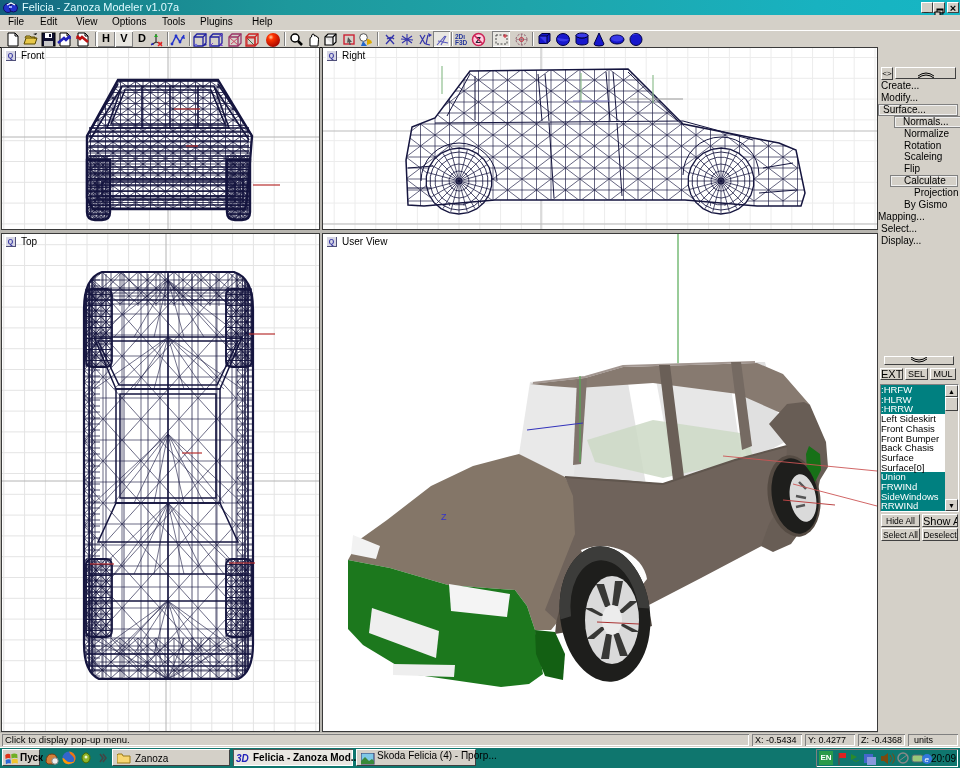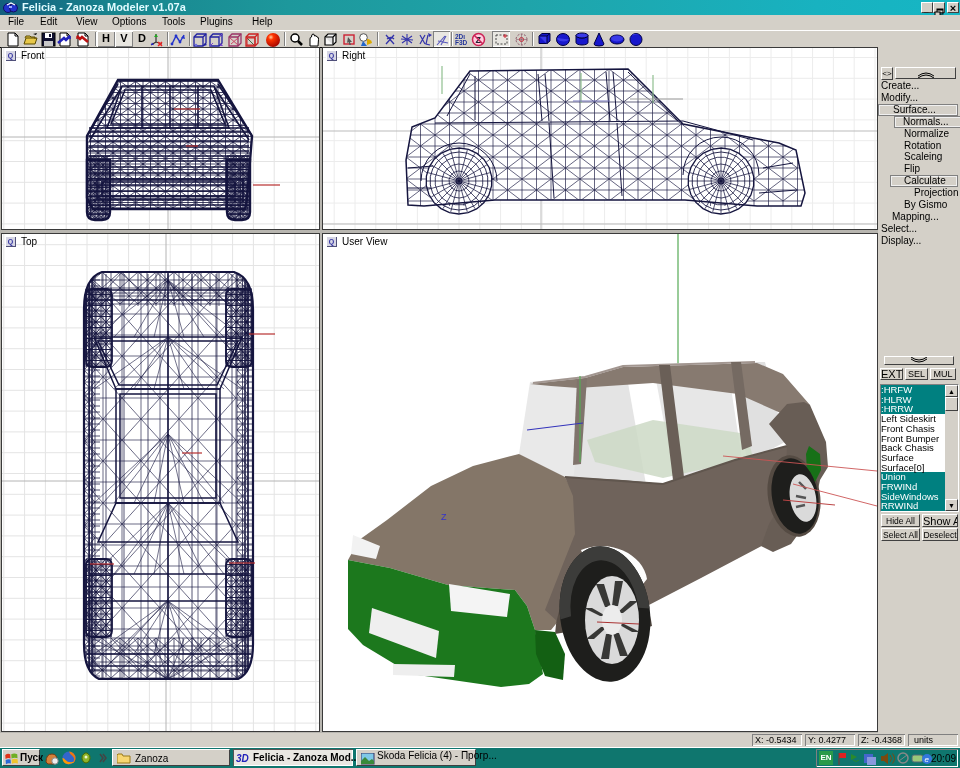--- a/index.html
+++ b/index.html
@@ -12,21 +12,21 @@
 .vpbtn{width:11px;height:11px;background:#d6d6e4;box-shadow:inset 1px 1px 0 #fff,inset -1px -1px 0 #50507a;margin-right:5px;font-size:7px;color:#3030a0;text-align:center;line-height:11px;font-weight:bold}
 </style></head><body>
 
 <div class="abs" style="left:0;top:0;width:960px;height:15px;background:linear-gradient(90deg,#135f7d 0%,#18858e 12%,#1d989c 30%,#1fa4aa 55%,#18b2c0 85%,#16b6c4 100%)">
   <svg class="abs" style="left:3px;top:0px" width="15" height="15" viewBox="0 0 15 15">
     <circle cx="5" cy="8" r="4.5" fill="#2233cc" stroke="#101060"></circle>
     <circle cx="10.5" cy="8" r="4" fill="#2233cc" stroke="#101060"></circle>
     <path d="M4 5 l4 -2 l4 2" stroke="#fff" fill="none" stroke-width="1.2"></path>
     <rect x="6" y="6" width="3" height="2" fill="#99aaff"></rect>
   </svg>
-  <span class="abs" style="left:22px;top:1px;font-size:11px;font-weight:bold;color:#e0fbff">Felicia - Zanoza Modeler v1.07a</span>
+  <span class="abs" style="left:22px;top:1px;font-size:11px;font-weight:normal;color:#e0fbff">Felicia - Zanoza Modeler v1.07a</span>
 
   <div class="abs bevel" style="left:921px;top:2px;width:12px;height:11px;font-size:8px;text-align:left;padding-left:2px;line-height:13px;font-weight:bold">_</div>
   <div class="abs bevel" style="left:933px;top:2px;width:12px;height:11px"><svg width="10" height="9">
         <rect x="3" y="1" width="6" height="5" fill="none" stroke="#000"></rect>
         <rect x="3" y="1" width="6" height="1.5" fill="#000"></rect>
         <rect x="1" y="4" width="5" height="4" fill="#d4d0c8" stroke="#000"></rect>
       </svg></div>
   <div class="abs bevel" style="left:947px;top:2px;width:12px;height:11px;font-size:11px;text-align:center;line-height:10px;font-weight:bold">×</div>
 </div>
 
@@ -3004,30 +3004,30 @@
   <div class="abs bevel" style="left:3px;top:20px;width:12px;height:13px;font-size:8px;text-align:center;line-height:12px">&lt;&gt;</div>
   <div class="abs bevel" style="left:17px;top:20px;width:61px;height:12px">
       <svg width="20" height="9" style="display:block;margin:1px auto 0">
         <path d="M2 7 Q10 1 18 7" fill="none" stroke="#000"></path>
         <path d="M2 9 Q10 3 18 9" fill="none" stroke="#000"></path>
       </svg>
     </div>
   <div id="tree" style="position:absolute;left:0;top:33px;width:82px;font-size:10px;color:#000;line-height:11.9px">
     <div style="padding-left:3px">Create...</div>
     <div style="padding-left:3px">Modify...</div>
-    <div style="padding-left:15px;box-shadow:inset 0 0 0 1px #808080,inset 0 0 0 2px #f0f0f0;width:80px">Surface...</div>
+    <div style="padding-left:5px;box-shadow:inset 0 0 0 1px #808080,inset 0 0 0 2px #f0f0f0;width:80px">Surface...</div>
     <div style="padding-left:9px;box-shadow:inset 0 0 0 1px #808080,inset 0 0 0 2px #f0f0f0;margin-left:16px;width:74px">Normals...</div>
     <div style="padding-left:26px">Normalize</div>
     <div style="padding-left:26px">Rotation</div>
     <div style="padding-left:26px">Scaleing</div>
     <div style="padding-left:26px">Flip</div>
     <div style="padding-left:14px;box-shadow:inset 0 0 0 1px #808080,inset 0 0 0 2px #f0f0f0;margin-left:12px;width:68px">Calculate</div>
     <div style="padding-left:36px">Projection</div>
     <div style="padding-left:26px">By Gismo</div>
-    <div style="padding-left:14px">Mapping...</div>
+    <div style="">Mapping...</div>
     <div style="padding-left:3px">Select...</div>
     <div style="padding-left:3px">Display...</div>
   </div>
   <div class="abs bevel" style="left:6px;top:309px;width:70px;height:9px">
       <svg width="20" height="7" style="display:block;margin:0 auto">
         <path d="M2 2 Q10 8 18 2" fill="none" stroke="#000"></path>
         <path d="M2 0 Q10 6 18 0" fill="none" stroke="#000"></path>
       </svg>
     </div>
   <div class="abs bevel" style="left:2px;top:321px;width:23px;height:12px;font-size:11px;text-align:center;line-height:11px">EXT</div>
@@ -3053,20 +3053,21 @@
       <div class="abs bevel" style="bottom:0;width:13px;height:12px;text-align:center;font-size:7px;line-height:11px">▼</div>
     </div>
   </div>
   <div class="abs bevel" style="left:3px;top:467px;width:39px;height:13px;font-size:8.5px;text-align:center;line-height:12px;white-space:nowrap;overflow:hidden">Hide All</div>
   <div class="abs bevel" style="left:44px;top:467px;width:36px;height:13px;font-size:11px;text-align:center;line-height:12px;white-space:nowrap;overflow:hidden">Show All</div>
   <div class="abs bevel" style="left:3px;top:481px;width:39px;height:13px;font-size:8.5px;text-align:center;line-height:12px;white-space:nowrap;overflow:hidden">Select All</div>
   <div class="abs bevel" style="left:44px;top:481px;width:36px;height:13px;font-size:8.5px;text-align:center;line-height:12px;white-space:nowrap;overflow:hidden">Deselect</div>
 </div>
 
 <div class="abs" style="left:0;top:733px;width:960px;height:14px;background:#d4d0c8;font-size:10px">
+  <div class="abs sunken" style="left:2px;top:1px;width:747px;height:12px;padding-left:3px;line-height:12px;font-size:9.5px">Click to display pop-up menu.</div>
   <div class="abs sunken" style="left:752px;top:1px;width:50px;height:12px;padding-left:3px;line-height:12px;font-size:9px;white-space:nowrap">X: -0.5434</div>
   <div class="abs sunken" style="left:805px;top:1px;width:50px;height:12px;padding-left:3px;line-height:12px;font-size:9px;white-space:nowrap">Y: 0.4277</div>
   <div class="abs sunken" style="left:858px;top:1px;width:47px;height:12px;padding-left:3px;line-height:12px;font-size:9px;white-space:nowrap">Z: -0.4368</div>
   <div class="abs sunken" style="left:908px;top:1px;width:50px;height:12px;padding-left:6px;line-height:12px;font-size:9px">units</div>
 </div>
 
 <div id="taskbar" class="abs" style="left:0;top:747px;width:960px;height:21px;background:#0f766e;border-top:1px solid #fff">
 
   <div class="abs bevel" style="left:2px;top:1px;width:38px;height:17px;font-size:10px;font-weight:bold">
     <svg width="15" height="15" style="position:absolute;left:1px;top:1px" viewBox="0 0 15 15">

